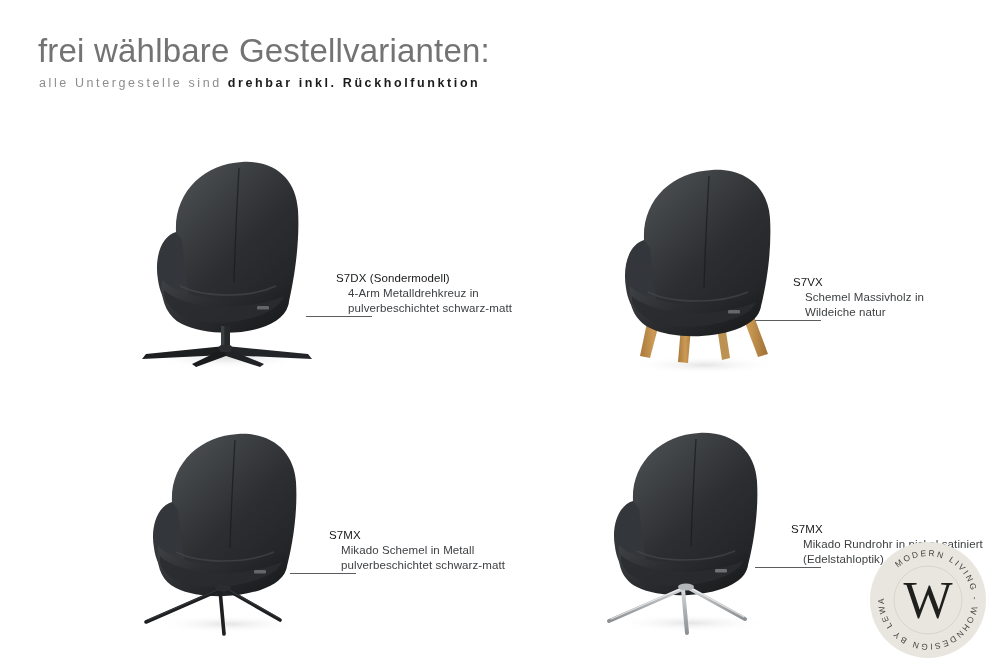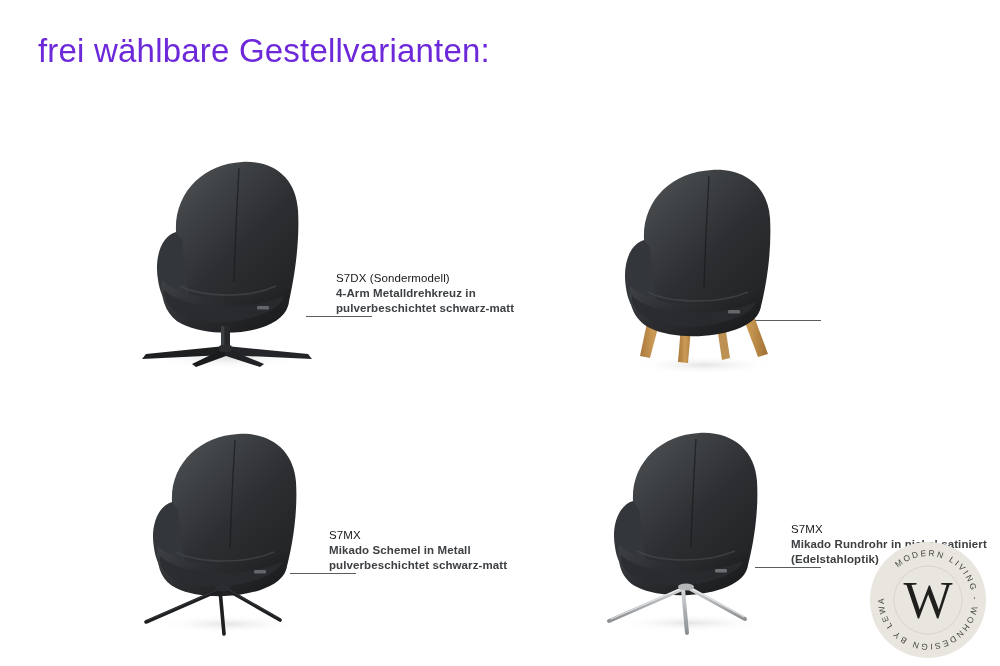--- a/index.html
+++ b/index.html
@@ -18,21 +18,21 @@
   }
 
   
   .page-title {
     position: absolute;
     left: 38px;
     top: 32px;
     font-size: 33px;
     font-weight: 300;
     letter-spacing: 0.2px;
-    color: #6d28d9;
+    color: #737373;
     white-space: nowrap;
   }
   .page-subtitle {
     position: absolute;
     left: 39px;
     top: 76px;
     font-size: 12.5px;
     white-space: nowrap;
     letter-spacing: 2.6px;
   }
@@ -60,24 +60,25 @@
   }
   .label-code {
     font-size: 11.5px;
     font-weight: 400;
     color: #16181a;
     letter-spacing: 0.1px;
     line-height: 15px;
   }
   .label-desc {
     font-size: 11.5px;
-    font-weight: 700;
+    font-weight: 400;
     color: #3d4043;
     line-height: 15px;
     letter-spacing: 0.1px;
+    margin-left: 12px;
   }
   .leader-line {
     position: absolute;
     height: 0;
     border-top: 1.3px solid #5a5d60;
   }
 
   
   .logo-badge {
     position: absolute;
@@ -88,20 +89,23 @@
   }
   .logo-badge svg { display: block; }
 </style>
 </head>
 <body>
 
 <div id="page">
 
   <div class="page-title">frei wählbare Gestellvarianten:</div>
 
+  <div class="page-subtitle">
+    <span class="sub-light">alle Untergestelle sind </span><span class="sub-bold">drehbar inkl. Rückholfunktion</span>
+  </div>
 
   <div class="product" style="left:118px; top:140px; width:230px; height:230px;">
     <div class="product-figure">
       <svg width="230" height="235" viewBox="0 0 230 235">
         <defs>
           <linearGradient id="seatA" x1="0" y1="0" x2="1" y2="0.6">
             <stop offset="0%" stop-color="#3f4245"></stop>
             <stop offset="45%" stop-color="#2b2d30"></stop>
             <stop offset="100%" stop-color="#1b1d1f"></stop>
           </linearGradient>
@@ -194,20 +198,25 @@
 
         <path d="M38 136 C54 154 112 162 158 146 C168 142 172 136 168 160
                  C160 186 90 194 58 178 C42 170 36 154 38 136 Z" fill="url(#seatB)"></path>
         <path d="M40 146 C58 164 118 170 164 152 C158 172 94 184 62 172 C46 164 39 156 40 146 Z" fill="#2a2c2f" opacity="0.85"></path>
         <path d="M56 142 C80 154 128 154 156 142" stroke="#45484c" stroke-width="1.6" fill="none" opacity="0.7"></path>
         <path d="M117 26 C115 62 113 100 112 138" stroke="#1a1c1e" stroke-width="1.3" fill="none" opacity="0.75"></path>
         <rect x="136" y="160" width="12" height="3.4" rx="1.2" fill="#6e7174" opacity="0.85"></rect>
       </svg>
     </div>
 
+    <div class="label-block" style="left:201px; top:125px;">
+      <div class="label-code">S7VX</div>
+      <div class="label-desc">Schemel Massivholz in</div>
+      <div class="label-desc">Wildeiche natur</div>
+    </div>
     <div class="leader-line" style="left:163px; top:170px; width:66px;"></div>
   </div>
 
   <div class="product" style="left:120px; top:418px; width:230px; height:220px;">
     <div class="product-figure">
       <svg width="230" height="222" viewBox="0 0 230 222">
         <defs>
           <linearGradient id="seatC" x1="0" y1="0" x2="1" y2="0.6">
             <stop offset="0%" stop-color="#3f4245"></stop>
             <stop offset="45%" stop-color="#2b2d30"></stop>

